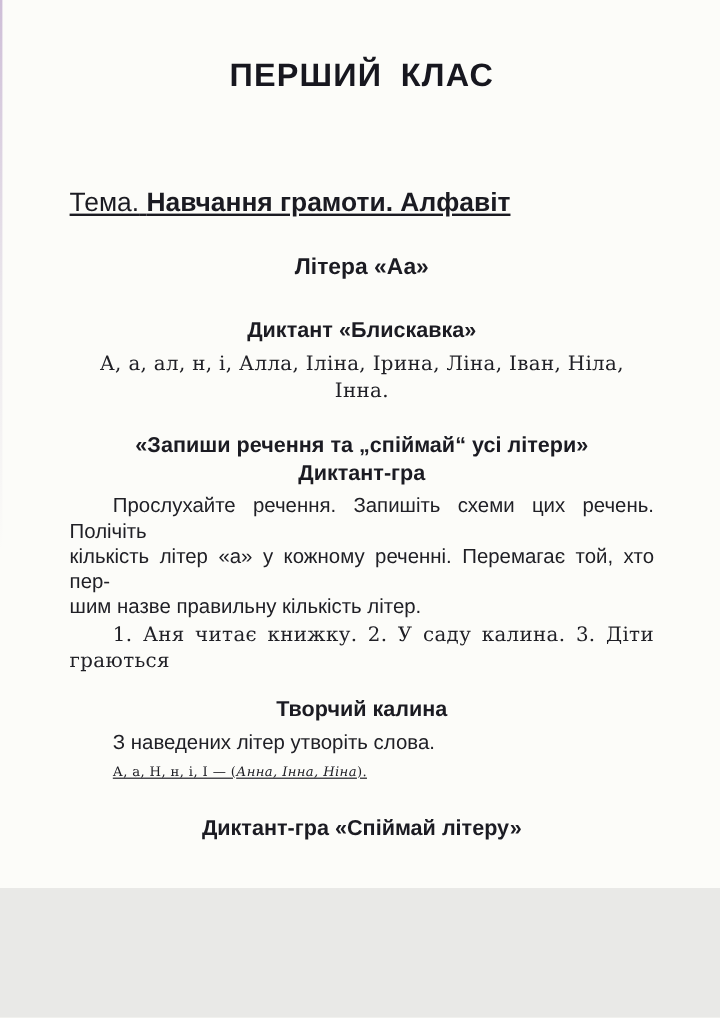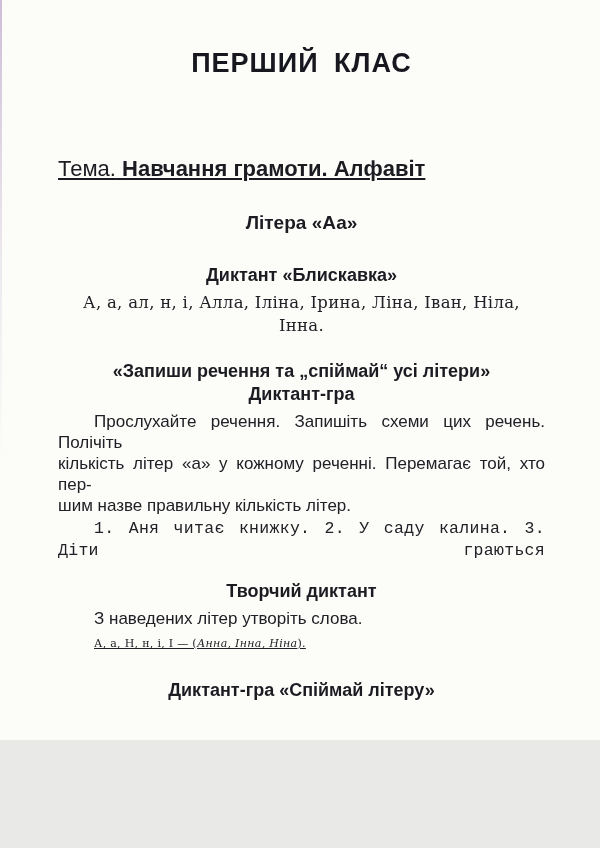--- a/index.html
+++ b/index.html
@@ -75,21 +75,21 @@
     line-height: 23px;
     font-weight: 500;
   }
   .para { margin-top: 5px; font-size: 17px; }
   .para .line { line-height: 21px; }
   .para .line.just { text-align: justify; text-align-last: justify; }
   .para .line.first { text-indent: 36px; }
   .serif-para { margin-top: 2px; font-size: 16.5px; font-weight: 500; }
   .serif-para .line { line-height: 22px; }
   .serif-para .line.just { text-align: justify; text-align-last: justify; }
-  .serif-para .line.first { text-indent: 36px; font-family: Liberation Mono, monospace; }
+  .serif-para .line.first { text-indent: 36px; }
   .single-line {
     margin-top: 5px;
     font-size: 17px;
     line-height: 21px;
     text-indent: 36px;
   }
   .letters-line {
     margin-top: 4px;
     font-size: 11px;
     line-height: 22px;
@@ -123,21 +123,21 @@
   </div>
   <div class="para">
     <div class="line just first">Прослухайте речення. Запишіть схеми цих речень. Полічіть</div>
     <div class="line just">кількість літер «а» у кожному реченні. Перемагає той, хто пер-</div>
     <div class="line">шим назве правильну кількість літер.</div>
   </div>
   <div class="serif-para serif">
     <div class="line just first">1. Аня читає книжку. 2. У саду калина. 3. Діти граються</div>
   </div>
 
-  <div class="section-heading h-s3">Творчий диктант</div>
+  <div class="section-heading h-s3">Творчий калина</div>
   <div class="single-line">З наведених літер утворіть слова.</div>
   <div class="letters-line serif">
     <span>А, а, Н, н, і, І — (</span><span class="ital">Анна, Інна, Ніна</span><span>).</span>
   </div>
 
   <div class="section-heading h-s4">Диктант-гра «Спіймай літеру»</div>
 
 </div>
 
 </body></html>

